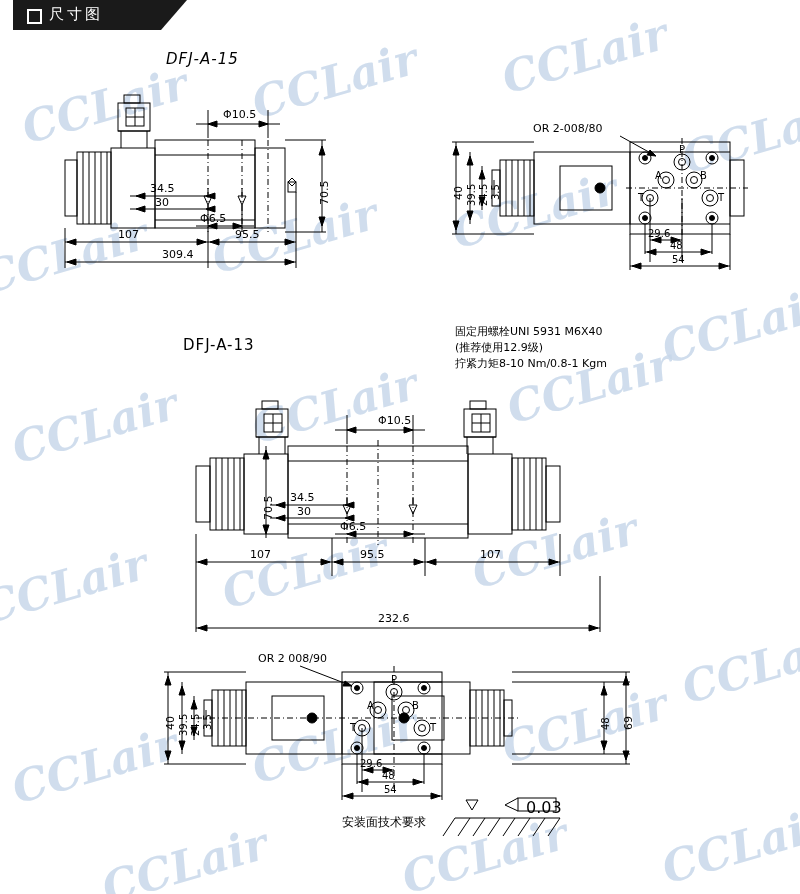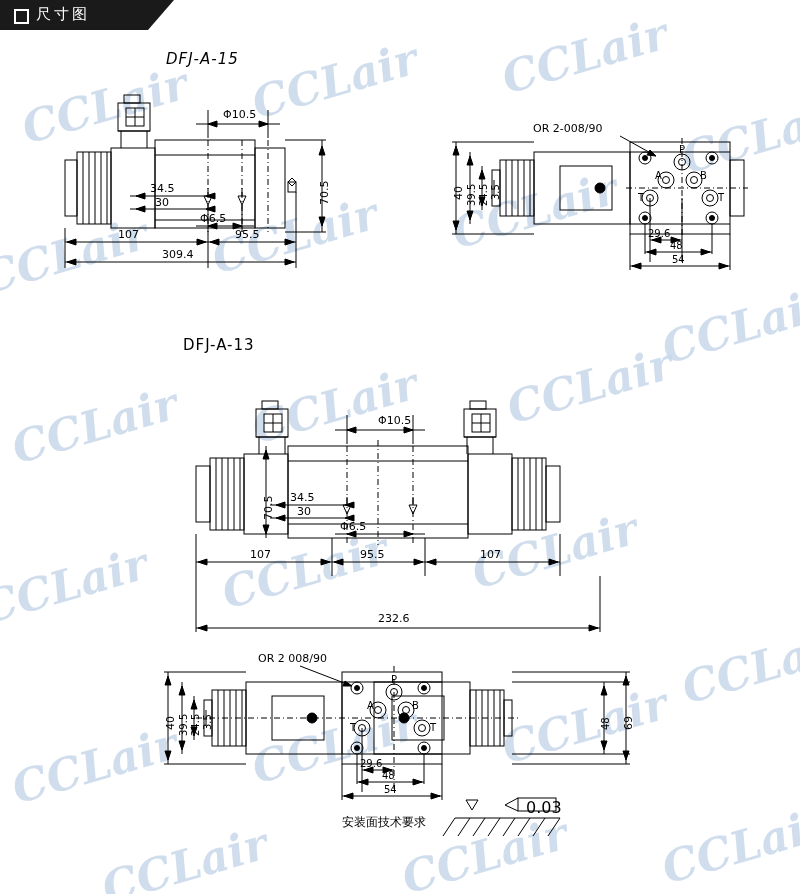--- a/index.html
+++ b/index.html
@@ -7,21 +7,21 @@
     width:800px;height:894px;
     background:#ffffff;
     font-family:"Liberation Sans", sans-serif;
     color:#000;
     position:relative;
     overflow:hidden;
   }
   .page{position:absolute;inset:0;}
 
   
-  .hdr{position:absolute;left:0;top:0;width:175px;height:38px;}
+  .hdr{position:absolute;left:13px;top:0;width:175px;height:38px;}
   .hdr .blk{
     position:absolute;left:0;top:0;width:148px;height:30px;background:#1a1a1a;
   }
   .hdr .tri{
     position:absolute;left:148px;top:0;width:0;height:0;
     border-top:30px solid #1a1a1a;border-right:26px solid transparent;
   }
   .hdr .sq{
     position:absolute;left:14px;top:9px;width:11px;height:11px;
     border:2px solid #fff;
@@ -443,34 +443,39 @@
   <div class="title" style="left:166px;top:50px;font-style:italic;">DFJ-A-15</div>
   <div class="lbl" style="left:150px;top:182px;font-size:11px;">34.5</div>
   <div class="lbl" style="left:155px;top:196px;font-size:11px;">30</div>
   <div class="lbl vert" style="left:318px;top:205px;font-size:11px;transform:rotate(-90deg);">70.5</div>
   <div class="lbl" style="left:118px;top:228px;font-size:11px;">107</div>
   <div class="lbl" style="left:235px;top:228px;font-size:11px;">95.5</div>
   <div class="lbl" style="left:162px;top:248px;font-size:11px;">309.4</div>
   <div class="lbl" style="left:223px;top:108px;font-size:11px;">Φ10.5</div>
   <div class="lbl" style="left:200px;top:212px;font-size:11px;">Φ6.5</div>
 
-  <div class="lbl" style="left:533px;top:122px;font-size:11px;">OR 2-008/90</div>
+  <div class="lbl" style="left:533px;top:122px;font-size:11px;">OR 2-008/80</div>
   <div class="lbl vert" style="left:452px;top:200px;font-size:11px;transform:rotate(-90deg);">40</div>
   <div class="lbl vert" style="left:466px;top:206px;font-size:10px;transform:rotate(-90deg);">39.5</div>
   <div class="lbl vert" style="left:478px;top:206px;font-size:10px;transform:rotate(-90deg);">24.5</div>
   <div class="lbl vert" style="left:490px;top:200px;font-size:10px;transform:rotate(-90deg);">3.5</div>
   <div class="lbl" style="left:648px;top:228px;font-size:10px;">29.6</div>
   <div class="lbl" style="left:670px;top:240px;font-size:10px;">48</div>
   <div class="lbl" style="left:672px;top:254px;font-size:10px;">54</div>
   <div class="lbl" style="left:679px;top:144px;font-size:10px;">P</div>
   <div class="lbl" style="left:655px;top:170px;font-size:10px;">A</div>
   <div class="lbl" style="left:700px;top:170px;font-size:10px;">B</div>
   <div class="lbl" style="left:638px;top:192px;font-size:10px;">T</div>
   <div class="lbl" style="left:718px;top:192px;font-size:10px;">T</div>
 
+  <div class="note" style="left:455px;top:324px;">
+    <div>固定用螺栓UNI 5931 M6X40</div>
+    <div>(推荐使用12.9级)</div>
+    <div>拧紧力矩8-10 Nm/0.8-1 Kgm</div>
+  </div>
 
   <div class="title" style="left:183px;top:336px;">DFJ-A-13</div>
   <div class="lbl vert" style="left:262px;top:520px;font-size:11px;transform:rotate(-90deg);">70.5</div>
   <div class="lbl" style="left:290px;top:491px;font-size:11px;">34.5</div>
   <div class="lbl" style="left:297px;top:505px;font-size:11px;">30</div>
   <div class="lbl" style="left:250px;top:548px;font-size:11px;">107</div>
   <div class="lbl" style="left:360px;top:548px;font-size:11px;">95.5</div>
   <div class="lbl" style="left:480px;top:548px;font-size:11px;">107</div>
   <div class="lbl" style="left:378px;top:612px;font-size:11px;">232.6</div>
   <div class="lbl" style="left:378px;top:414px;font-size:11px;">Φ10.5</div>

